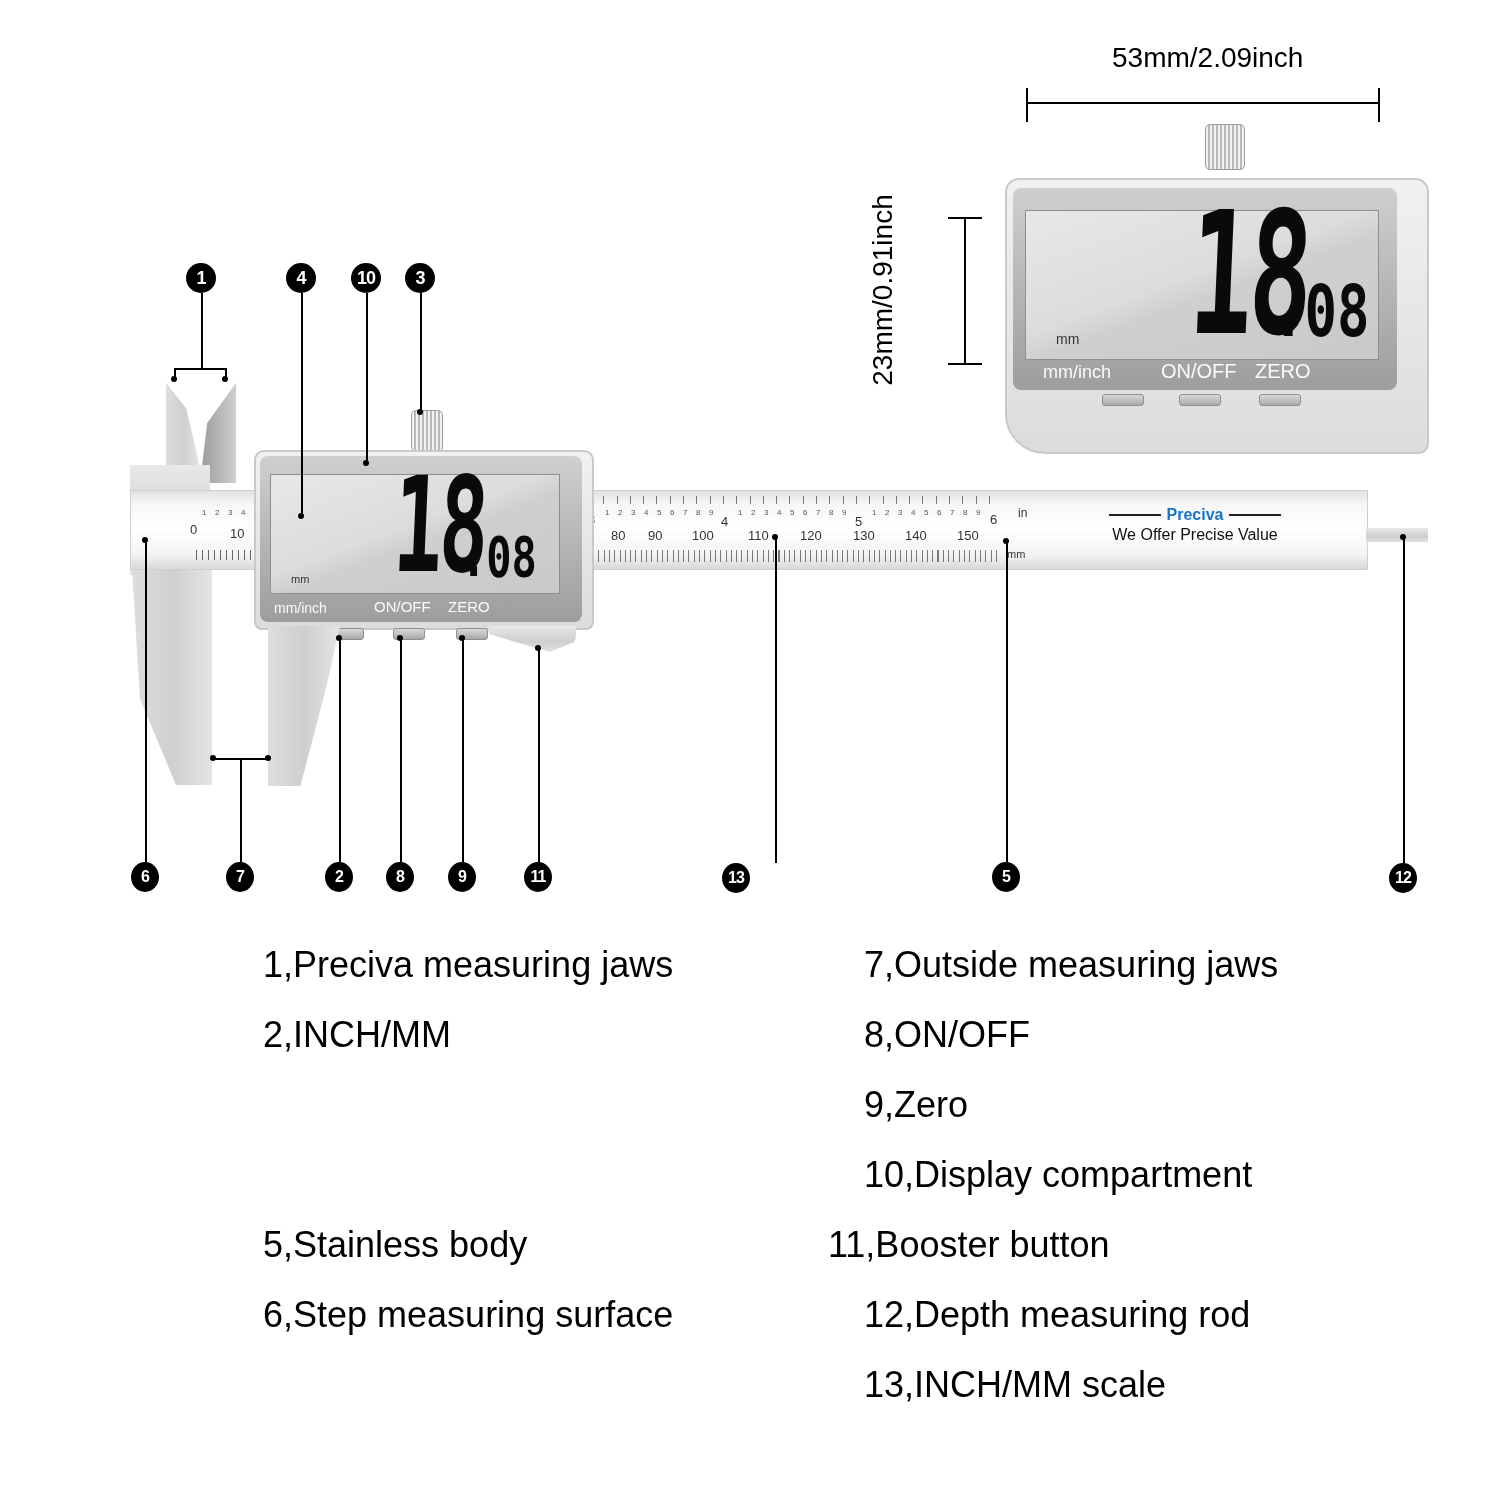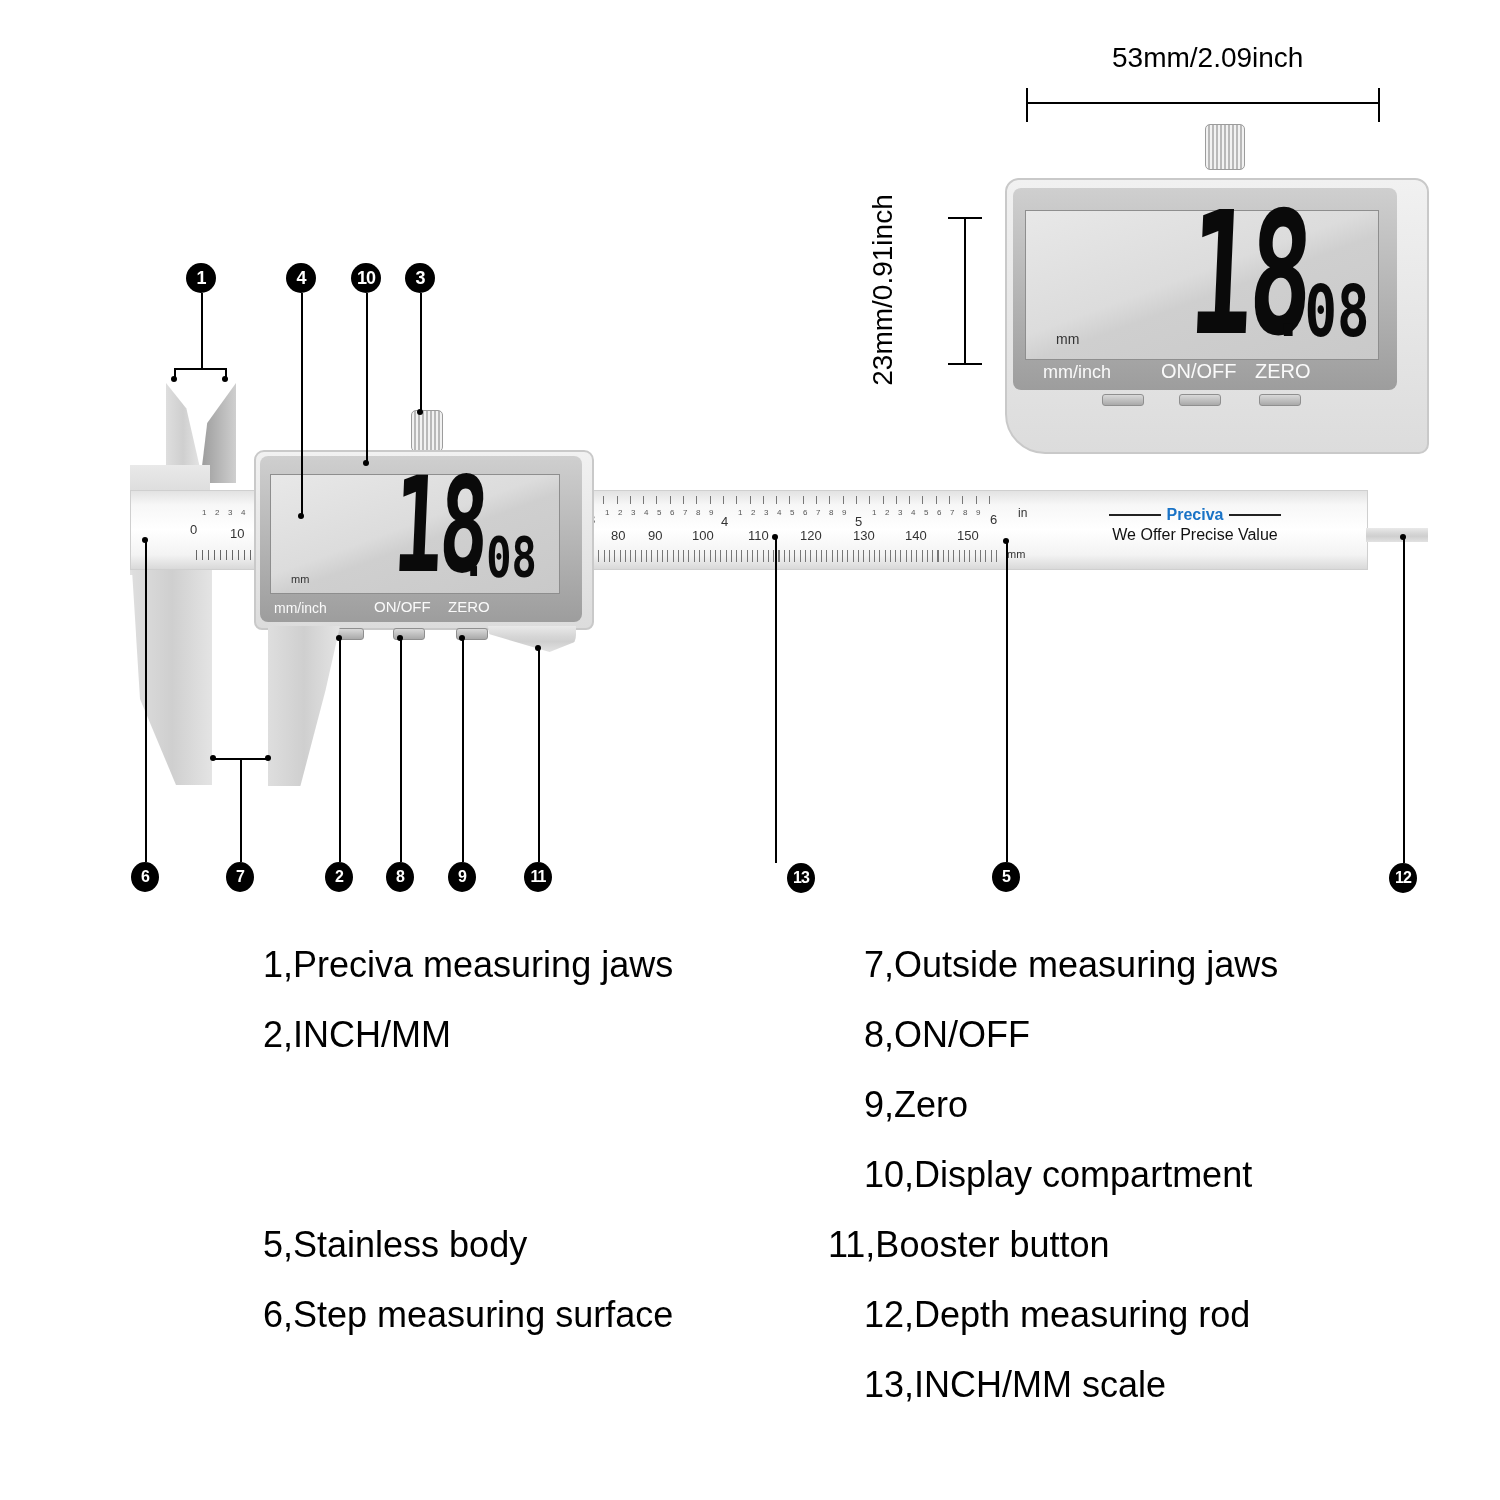--- a/index.html
+++ b/index.html
@@ -204,21 +204,21 @@
   <div class="dot" style="left:459px;top:635px;"></div>
   <div class="vline" style="left:462px;top:638px;height:224px;"></div>
   <div class="badge sm" style="left:448px;top:862px;">9</div>
 
   <div class="dot" style="left:535px;top:645px;"></div>
   <div class="vline" style="left:538px;top:648px;height:214px;"></div>
   <div class="badge sm" style="left:524px;top:862px;">11</div>
 
   <div class="dot" style="left:772px;top:534px;"></div>
   <div class="vline" style="left:775px;top:537px;height:326px;"></div>
-  <div class="badge sm" style="left:787px;top:863px;text-align:center;">13</div>
+  <div class="badge sm" style="left:722px;top:863px;text-align:center;">13</div>
 
   <div class="dot" style="left:1003px;top:538px;"></div>
   <div class="vline" style="left:1006px;top:541px;height:321px;"></div>
   <div class="badge sm" style="left:992px;top:862px;">5</div>
 
   <div class="dot" style="left:1400px;top:534px;"></div>
   <div class="vline" style="left:1403px;top:537px;height:326px;"></div>
   <div class="badge sm" style="left:1389px;top:863px;">12</div>
 </div>
 

